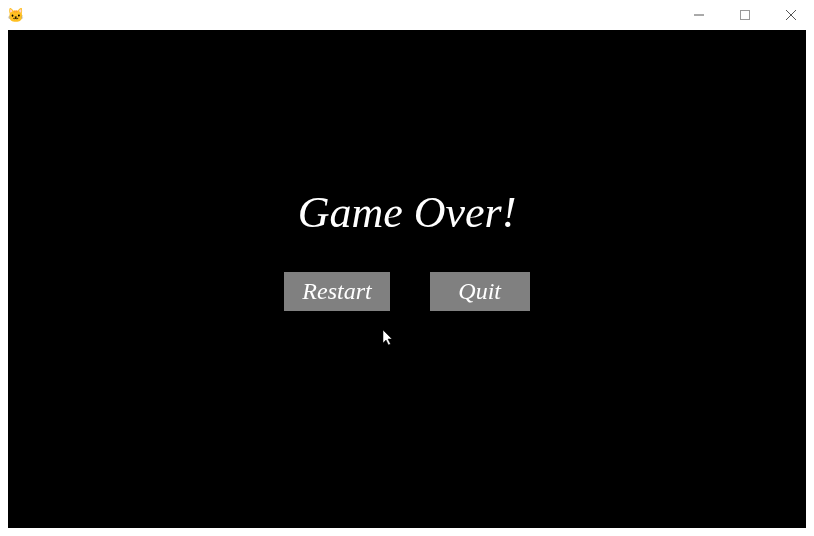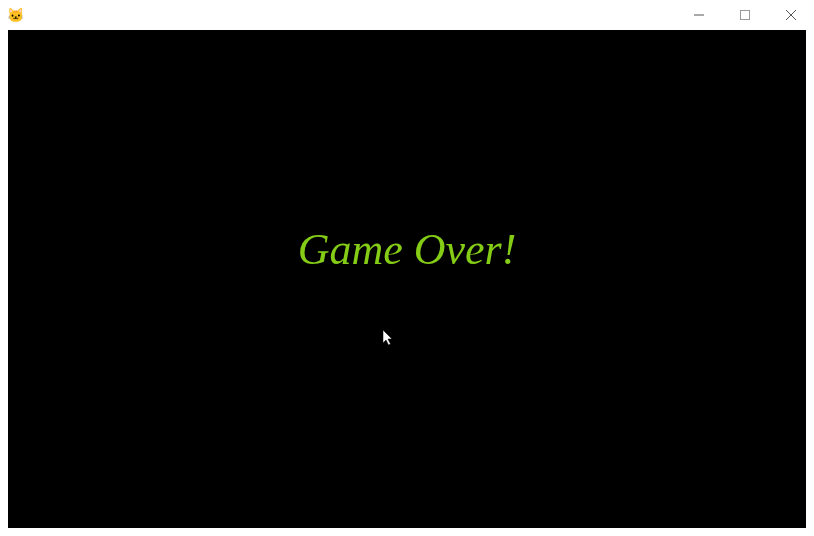--- a/index.html
+++ b/index.html
@@ -64,21 +64,21 @@
       margin: 0 8px 8px 8px;
       display: flex;
       flex-direction: column;
       align-items: center;
       justify-content: center;
       position: relative;
     }
     .game-over-text {
       font-family: "Palatino Linotype", "Book Antiqua", Georgia, serif;
       font-size: 44px;
-      color: #84cc16;
+      color: #ffffff;
       font-style: italic;
       font-weight: normal;
       margin-top: -60px;
     }
     .button-row {
       display: flex;
       gap: 40px;
       margin-top: 34px;
     }
     .game-button {
@@ -124,17 +124,21 @@
         <svg width="10" height="10" viewBox="0 0 10 10">
             <line x1="0" y1="0" x2="10" y2="10" stroke="#555" stroke-width="1"></line>
             <line x1="10" y1="0" x2="0" y2="10" stroke="#555" stroke-width="1"></line>
           </svg>
       </div>
     </div>
   </div>
 
   <div class="game-area">
     <div class="game-over-text">Game Over!</div>
+    <div class="button-row">
+      <button class="game-button">Restart</button>
+      <button class="game-button">Quit</button>
+    </div>
     <svg class="cursor" viewBox="0 0 12 16">
       <path d="M0,0 L0,13 L3,10 L5.5,15 L7.5,14 L5,9 L9,9 Z" fill="#fff" stroke="#000" stroke-width="0.5"></path>
     </svg>
   </div>
 </div>
 
 </body></html>

